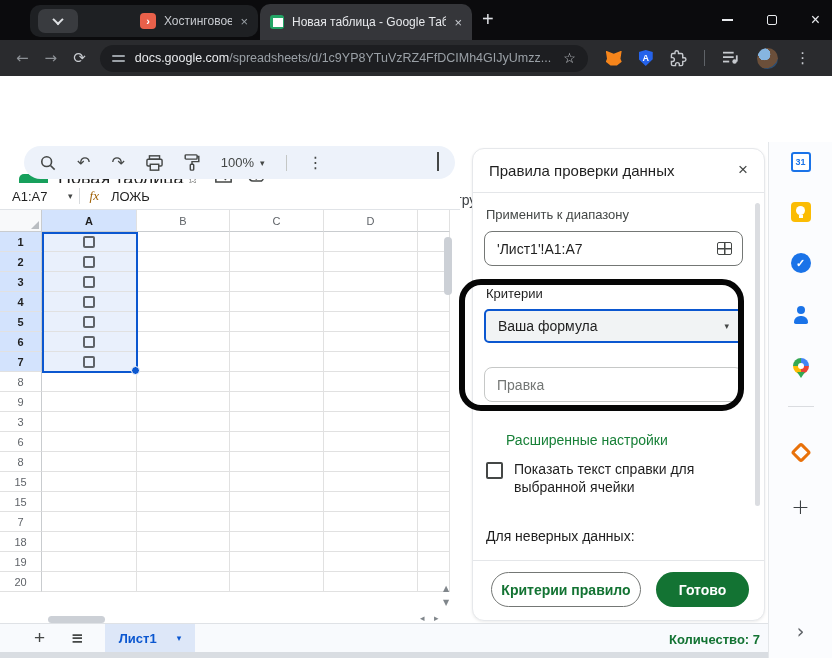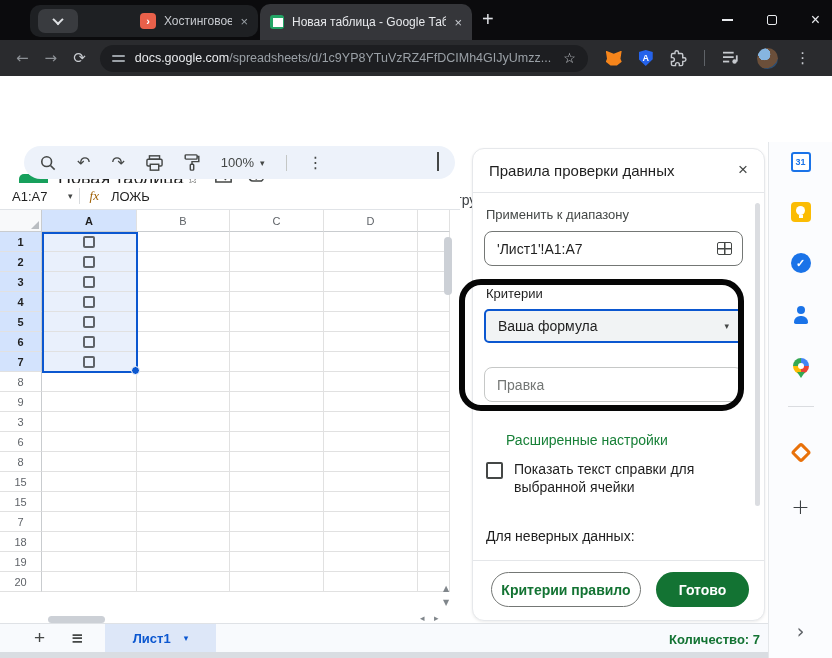--- a/index.html
+++ b/index.html
@@ -94,21 +94,21 @@
   .fillhandle { left:131px; top:366px; width:9px; height:9px; background:#0b57d0; border:1.5px solid #fff; border-radius:50%; }
   .vthumb { left:444px; top:237px; width:8px; height:58px; background:#ccd0d6; border-radius:4px; }
   .vsarrow { left:443px; color:#80868b; font-size:8px; }
   .hthumb { left:48px; top:616px; width:57px; height:7px; background:#ccd0d6; border-radius:4px; }
   .hsarrow { top:613px; color:#80868b; font-size:9px; }
 
   
   .bottombar { left:0; top:623px; width:768px; height:29px; background:#f8fafd; border-top:1px solid #dfe2e6; display:flex; align-items:center; }
   .bbicon { color:#444746; font-size:19px; margin-left:34px; }
   .bbmenu { color:#444746; font-size:15px; letter-spacing:-1px; margin-left:26px; font-weight:bold; }
-  .sheettab { margin-left:22px; height:100%; padding:0 28px; background:#dde7f8; color:#0b57d0; font-size:13px; font-weight:bold; display:flex; align-items:center; gap:13px; }
+  .sheettab { margin-left:22px; height:100%; padding:0 14px; background:#dde7f8; color:#0b57d0; font-size:13px; font-weight:bold; display:flex; align-items:center; gap:20px; }
   .sheettab .caret { color:#0b57d0; }
   .countbadge { position:absolute; right:8px; top:8px; font-size:13px; font-weight:bold; color:#137333; }
   .winbottom { left:0; top:652px; width:768px; height:6px; background:#d9dde2; }
 
   
   .rightbar { left:768px; top:142px; width:64px; height:516px; background:#fbfcfe; border-left:1px solid #e4e7ea; }
   .rbicon { position:absolute; left:50%; transform:translateX(-50%); }
   .ic-cal { width:20px; height:20px; background:#fff; border:2px solid #1a73e8; border-radius:3px; color:#1a73e8; font-size:9px; font-weight:bold; display:flex; align-items:center; justify-content:center; }
   .ic-keep { width:20px; height:20px; background:#fbbc04; border-radius:4px; position:relative; }
   .ic-keep::before { content:""; position:absolute; left:5.5px; top:4px; width:9px; height:9px; border-radius:50%; background:#fff; }

